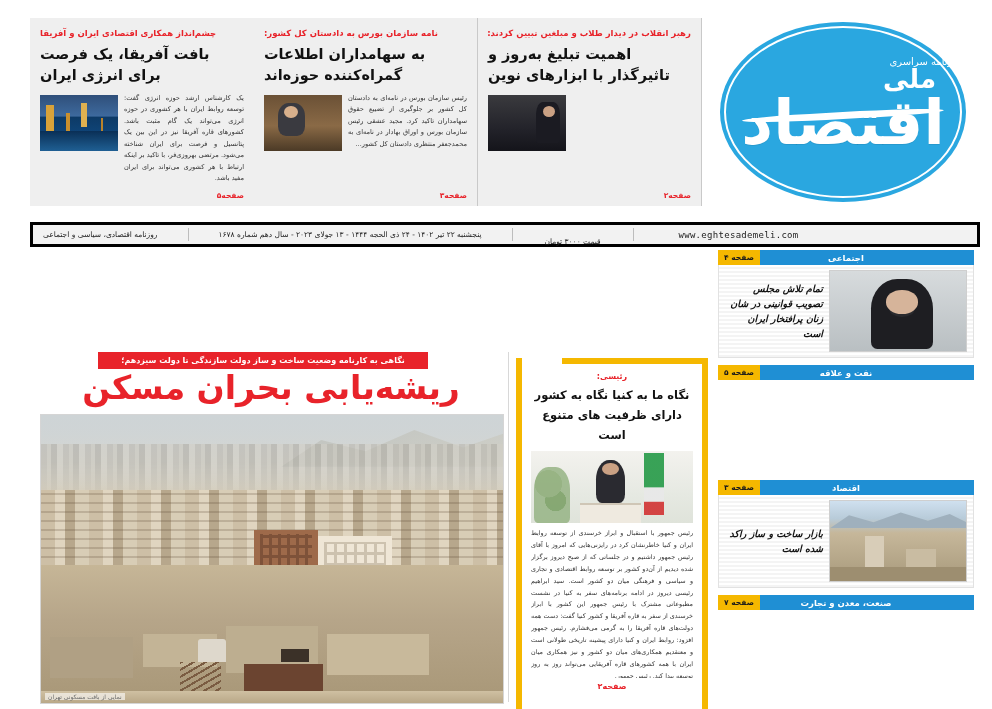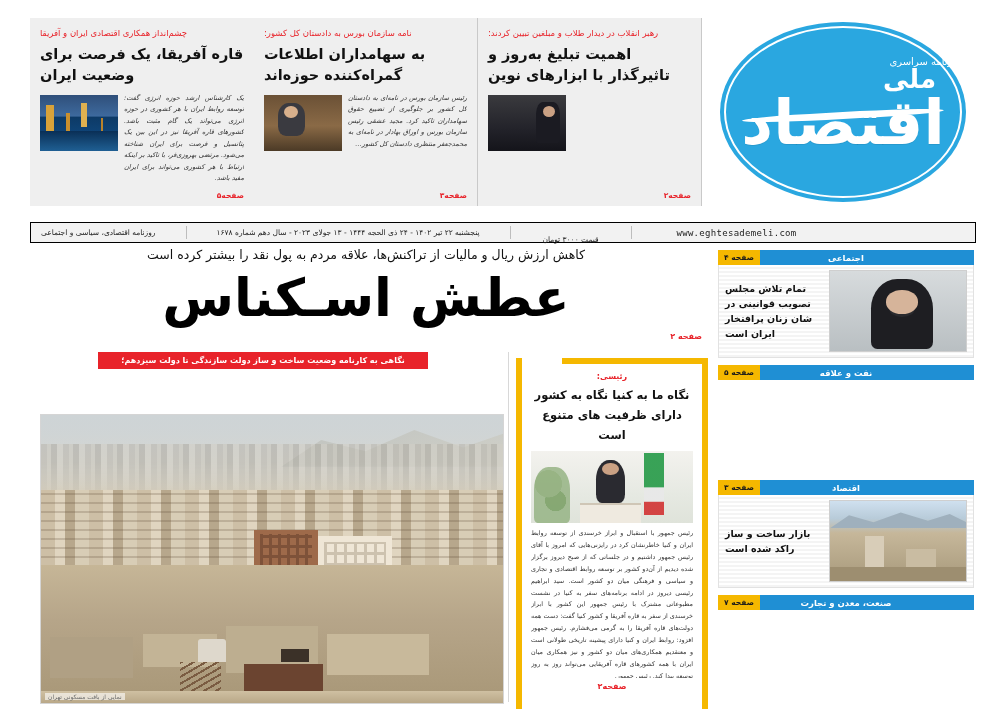--- a/index.html
+++ b/index.html
@@ -15,30 +15,30 @@
   .teaser-strip{
     position:absolute;left:30px;top:18px;width:672px;height:188px;
     background:#efefef;display:flex;flex-direction:row-reverse;
   }
   .teaser{
     width:33.33%;box-sizing:border-box;padding:10px 10px 6px 10px;
     position:relative;display:flex;flex-direction:column;
   }
   .teaser + .teaser{border-right:1px solid #c9c9c9;}
   .teaser-kicker{
-    color:#e8232a;font-weight:normal;font-size:8.5px;line-height:1.35;
+    color:#e8232a;font-weight:bold;font-size:8.5px;line-height:1.35;
     text-align:left;margin-bottom:5px;white-space:nowrap;
     transform-origin:left center;
   }
   .teaser-title{
     font-size:14.5px;font-weight:bold;line-height:1.45;text-align:left;
     color:#111;margin-bottom:6px;letter-spacing:-.2px;
   }
   .teaser-body{
-    display:flex;flex-direction:row-reverse;gap:6px;flex:1;font-style:italic;
+    display:flex;flex-direction:row-reverse;gap:6px;flex:1;
   }
   .teaser-text{
     font-size:6.6px;line-height:1.75;text-align:justify;color:#333;
     flex:1;overflow:hidden;
   }
   .teaser-thumb{
     width:78px;height:56px;flex:none;margin-top:2px;
     background:#8aa0b4;overflow:hidden;position:relative;
   }
   .teaser-page{
@@ -86,21 +86,21 @@
     position:absolute;right:26px;top:38px;color:#fff;font-size:26px;font-weight:bold;
   }
   .logo-swoosh{
     position:absolute;left:18px;right:18px;top:86px;height:7px;background:#fff;
     border-radius:50%/60%;transform:rotate(-3deg);
   }
 
   
   .infobar{
     position:absolute;left:30px;top:222px;width:944px;height:19px;
-    background:#f2f2f2;border:1px solid #000000;
+    background:#f2f2f2;border:3px solid #000000;
     display:flex;flex-direction:row-reverse;align-items:center;gap:20px;
   }
   .infobar .cell{
     height:100%;display:flex;align-items:center;justify-content:center;
     font-size:7.5px;color:#222;padding:0 10px;white-space:nowrap;
   }
   .infobar .sep{width:1px;height:13px;background:#bdbdbd;flex:none;}
   .cell.kind{min-width:110px;}
   .cell.date{min-width:230px;}
   .cell.price{min-width:60px;margin-top:13px;}
@@ -225,21 +225,21 @@
     height:15px;min-width:42px;display:flex;align-items:center;justify-content:center;
     position:absolute;left:0;top:0;
   }
   .sb-body{
     height:93px;background:
       repeating-linear-gradient(0deg,#f4f4f4 0 2px,#ffffff 2px 4px);
     border:1px solid #e2e2e2;border-top:none;box-sizing:border-box;
     display:flex;flex-direction:row-reverse;align-items:center;gap:6px;padding:5px 6px;
   }
   .sb-text{
-    flex:1;font-size:9.5px;font-weight:bold;line-height:1.6;color:#111;text-align:left;
+    flex:1;font-size:9.5px;font-weight:bold;line-height:1.6;color:#111;text-align:right;font-style:italic;
   }
   .sb-photo{width:136px;height:80px;flex:none;overflow:hidden;position:relative;background:#b9c3c9;border:1px solid #cfcfcf;}
   
   .ph-social{background:linear-gradient(180deg,#d7dbdd,#b9bfc2);}
   .ph-social:before{content:"";position:absolute;left:30%;top:10%;width:46%;height:88%;
     background:#1e1e22;border-radius:42% 42% 10% 10%;}
   .ph-social:after{content:"";position:absolute;left:41%;top:24%;width:24%;height:30%;
     border-radius:48%;background:#d6b49a;box-shadow:0 6px 0 -3px #2a2a2e;}
   .ph-opec{background:linear-gradient(180deg,#2f7fb8 0%,#1c5f92 46%,#9fc6e2 47%,#cfe3f1 100%);}
   .ph-opec .tiles{position:absolute;left:0;top:0;width:100%;height:46%;
@@ -267,21 +267,21 @@
 </style>
 </head>
 <body>
 
 <div class="page">
 
   <div class="teaser-strip">
 
     <div class="teaser">
       <div class="teaser-kicker">چشم‌انداز همکاری اقتصادی ایران و آفریقا</div>
-      <div class="teaser-title">قاره آفریقا، یک فرصت برای وضعیت ایران</div>
+      <div class="teaser-title">بافت آفریقا، یک فرصت برای انرژی ایران</div>
       <div class="teaser-body">
         <div class="teaser-thumb art-energy"></div>
         <div class="teaser-text">یک کارشناس ارشد حوزه انرژی گفت: توسعه روابط ایران با هر کشوری در حوزه انرژی می‌تواند یک گام مثبت باشد. کشورهای قاره آفریقا نیز در این بین یک پتانسیل و فرصت برای ایران شناخته می‌شود. مرتضی بهروزی‌فر، با تاکید بر اینکه ارتباط با هر کشوری می‌تواند برای ایران مفید باشد.</div>
       </div>
       <div class="teaser-page">صفحه۵</div>
     </div>
 
     <div class="teaser">
       <div class="teaser-kicker">نامه سازمان بورس به دادستان کل کشور:</div>
       <div class="teaser-title">به سهامداران اطلاعات گمراه‌کننده حوزه‌اند</div>
@@ -315,32 +315,28 @@
     <div class="cell kind">روزنامه اقتصادی، سیاسی و اجتماعی</div>
     <div class="sep"></div>
     <div class="cell date">پنجشنبه ۲۲ تیر ۱۴۰۲ - ۲۴ ذی الحجه ۱۴۴۴ - ۱۳ جولای ۲۰۲۳ - سال دهم شماره ۱۶۷۸</div>
     <div class="sep"></div>
     <div class="cell price">قیمت ۳۰۰۰ تومان</div>
     <div class="sep"></div>
     <div class="cell site">www.eghtesademeli.com</div>
     <div class="spacer"></div>
   </div>
 
-  <div class="lead">
-    <div class="lead-kicker">کاهش ارزش ریال و مالیات از تراکنش‌ها، علاقه مردم به پول نقد را بیشتر کرده است</div>
-    <div class="lead-title">عطش اسـکناس</div>
-    <div class="lead-page">صفحه ۲</div>
-  </div>
 
   <div class="vsep"></div>
 
   <div class="main-photo-col">
     <div class="red-banner">
       <span>نگاهی به کارنامه وضعیت ساخت و ساز دولت سازندگی تا دولت سیزدهم؛</span>
     </div>
+    <div class="red-title">ریشه‌یابی بحران مسکن</div>
     <div class="photo-frame">
       <div class="city">
         <div class="sky-haze"></div>
         <div class="mountain"></div>
         <div class="far-city"></div>
         <div class="mid-city"></div>
         <div class="block-brick"></div>
         <div class="block-white"></div>
         <div class="roofs">
           <div class="roof-box rb1"></div>

